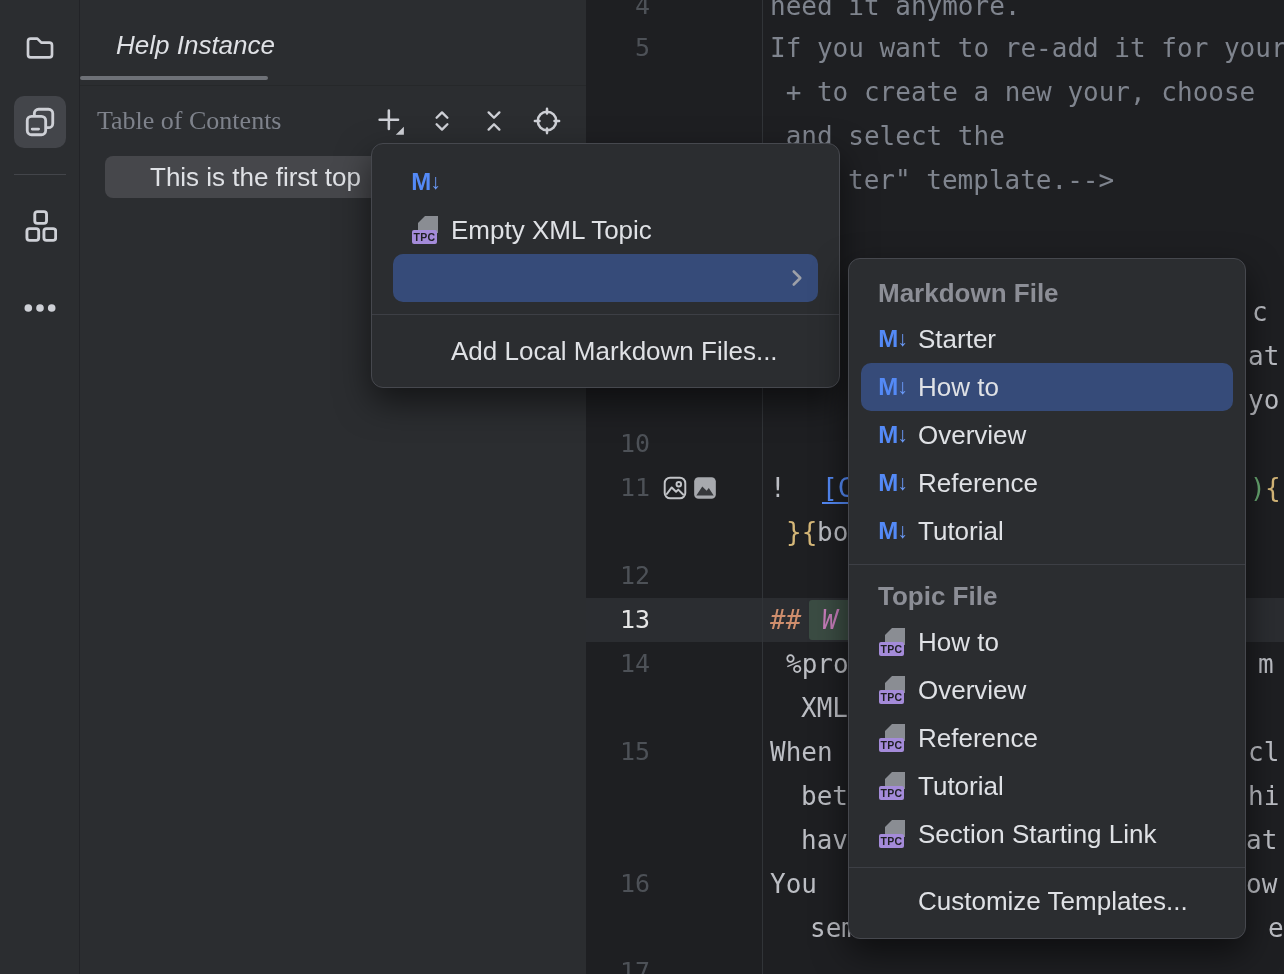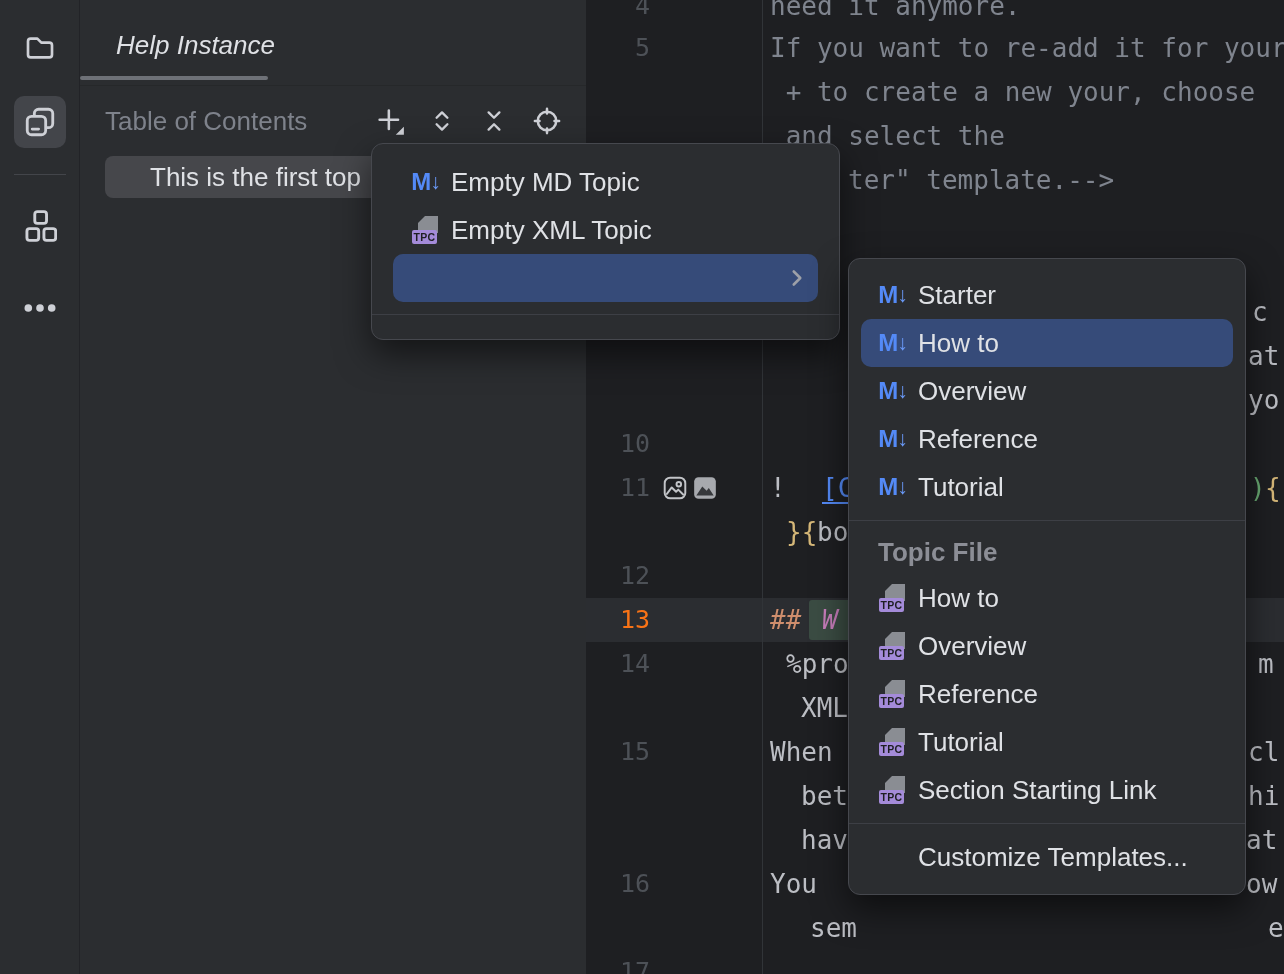--- a/index.html
+++ b/index.html
@@ -24,35 +24,35 @@
   .ab-btn{position:absolute;left:14px;width:52px;height:52px;border-radius:10px;
     display:flex;align-items:center;justify-content:center;}
   .ab-btn.active{background:#43454A;}
   .ab-sep{position:absolute;left:14px;width:52px;height:1px;background:#43454A;}
 
   
   #tool-window{position:absolute;left:80px;top:0;width:506px;height:974px;background:var(--bg-panel);z-index:2;}
   #tw-title{position:absolute;left:36px;top:30px;font-size:26px;color:var(--text);font-style:italic;}
   #tw-tab-underline{position:absolute;left:0px;top:76px;width:188px;height:4px;background:#6E7177;border-radius:2px;}
   #tw-header-line{position:absolute;left:0;top:85px;width:506px;height:1px;background:#26282A;}
-  #toc-label{position:absolute;left:25px;top:106px;font-size:26px;color:#7E828B;}
+  #toc-label{position:absolute;left:17px;top:106px;font-size:26px;color:#7E828B;font-family:Liberation Serif, serif;}
   .tb-btn{position:absolute;top:102px;width:38px;height:38px;border-radius:8px;
     display:flex;align-items:center;justify-content:center;}
   #toc-tree-item{position:absolute;left:25px;top:156px;width:472px;height:42px;background:var(--sel-gray);
     border-radius:8px;overflow:hidden;}
   #toc-tree-item span{position:absolute;left:45px;top:0;line-height:42px;font-size:26px;color:var(--text);white-space:nowrap;}
 
   
   #editor{position:absolute;left:586px;top:0;width:698px;height:974px;background:var(--bg-editor);overflow:hidden;z-index:1;}
   #gutter-border{position:absolute;left:176px;top:0;width:1px;height:974px;background:#313438;z-index:2;}
   .code-row{position:absolute;left:0;width:698px;height:44px;}
   .line-band{position:absolute;left:0;top:0;width:698px;height:44px;background:#2B2D31;}
   .lnum{position:absolute;left:0;top:0;width:64px;text-align:right;font-family:"DejaVu Sans Mono",monospace;
     font-size:25px;line-height:44px;color:#4D5157;}
-  .lnum.current{color:#f97316;}
+  .lnum.current{color:#e5e5e5;}
   .seg{position:absolute;top:0;font-family:"DejaVu Sans Mono",monospace;font-size:26px;line-height:44px;white-space:pre;z-index:1;}
   .seg.comment{color:#7F848E;}
   .seg.text{color:#BCBEC4;}
   .seg.link{color:#548AF7;text-decoration:underline;text-underline-offset:5px;margin-left:36px;}
   .seg.brace{color:#D5B778;}
   .seg.paren{color:#6AAB73;}
   .seg.heading_marker{color:#CF8E6D;font-style:italic;}
   .seg.heading{color:#C77DBB;font-style:italic;background:#3B4C43;padding:0 13px;border-radius:3px;
     line-height:40px;top:2px;}
   .gutter-icon{position:absolute;top:9px;width:26px;height:26px;}
@@ -250,40 +250,43 @@
       </div>
     <div id="gutter-border"></div>
   </div>
 
   <div id="context-menu" class="popup">
       <div class="menu-item">
         <span class="icon md-icon">
           <span class="m">M</span>
           <span class="ar">↓</span>
         </span>
-        <span class="mi-label">Empty MD Topic</span>
       </div>
       <div class="menu-item">
         <span class="icon tpc-icon">
           <span class="sheet"></span>
           <span class="badge">TPC</span>
         </span>
         <span class="mi-label">Empty XML Topic</span>
       </div>
       <div class="menu-item noicon highlighted">
         <span class="mi-chevron">
           <svg width="26" height="26" viewBox="0 0 24 24" fill="none" stroke="#9DA0A8" stroke-width="2.4" stroke-linecap="round" stroke-linejoin="round">
             <path d="M9 6l6 6-6 6"></path>
           </svg>
         </span>
       </div>
       <div class="menu-sep"></div>
+      <div class="menu-item noicon">
+        <span class="mi-label">Add Local Markdown Files...</span>
+      </div>
     </div>
 
   <div id="template-submenu" class="popup">
+      <div class="group-header">Markdown File</div>
       <div class="menu-item">
         <span class="icon md-icon">
           <span class="m">M</span>
           <span class="ar">↓</span>
         </span>
         <span class="mi-label">Starter</span>
       </div>
       <div class="menu-item highlighted">
         <span class="icon md-icon">
           <span class="m">M</span>

